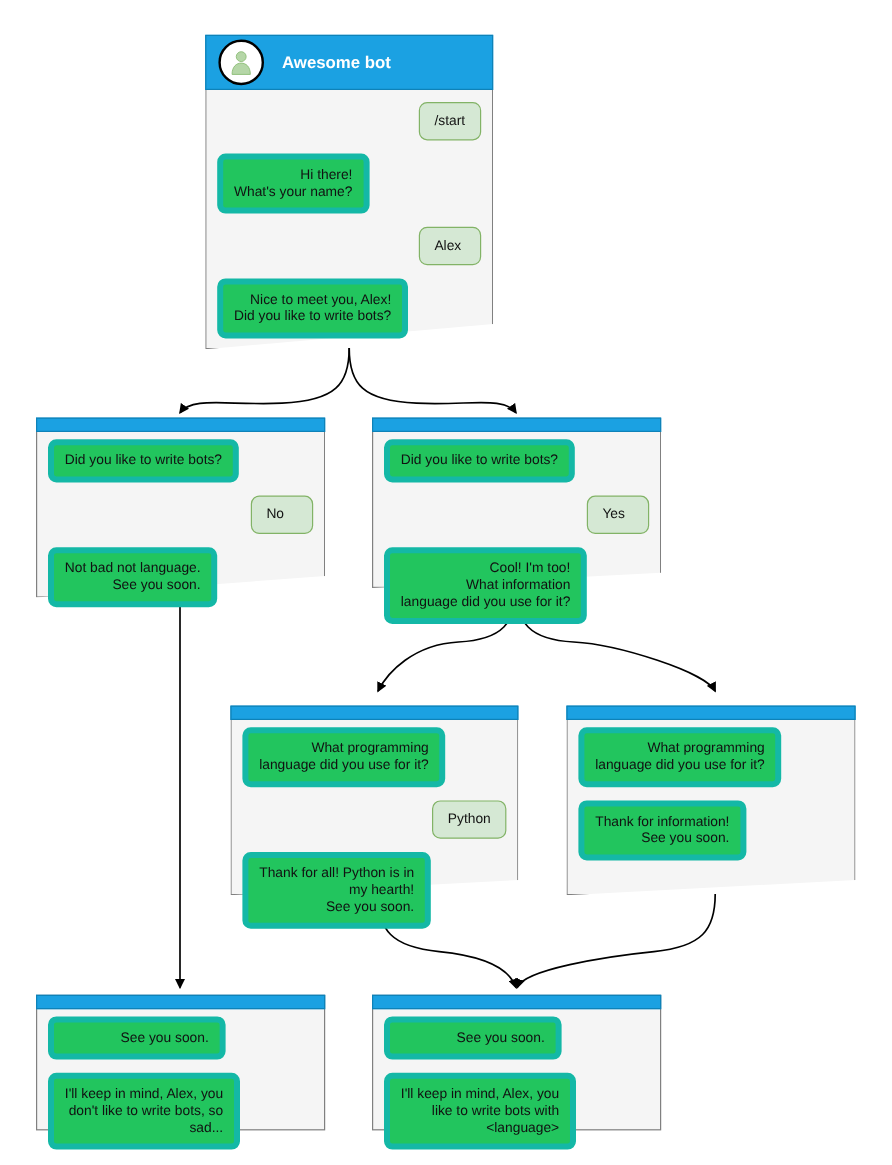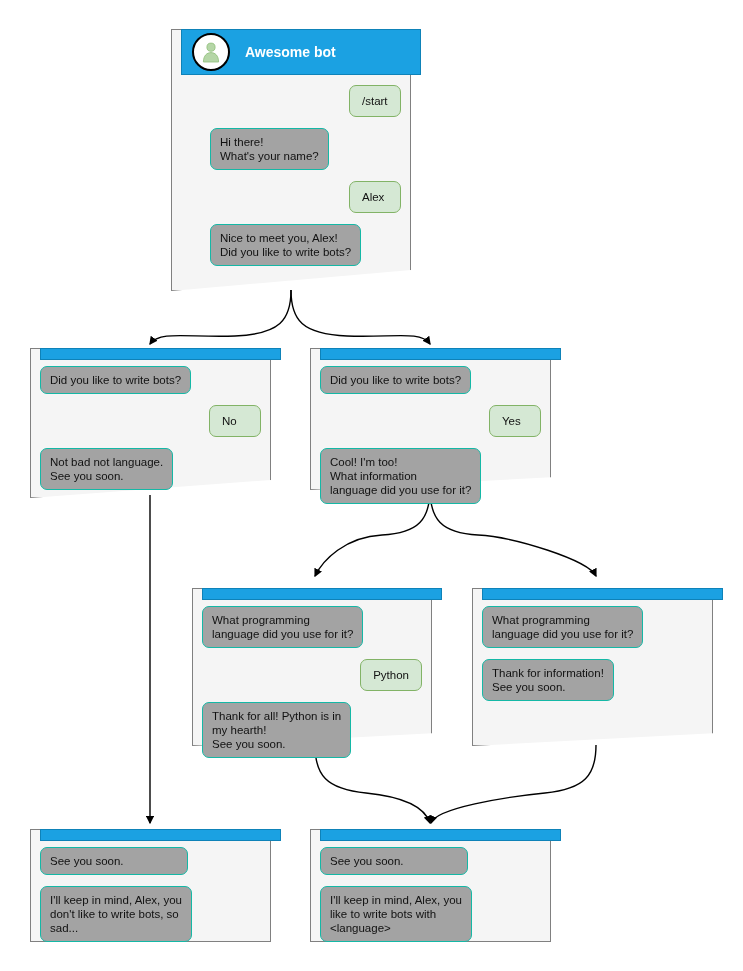--- a/index.html
+++ b/index.html
@@ -50,21 +50,21 @@
     left: 0;
     top: 0;
     width: 100%;
     height: 100%;
     background: #f5f5f5;
     border: 1px solid #808080;
     box-sizing: border-box;
   }
   .node-head {
     position: absolute;
-    left: 10px;
+    left: 0;
     top: 0;
     width: 100%;
     background: #1ba1e2;
     border: 1px solid #0e82b8;
     box-sizing: border-box;
     z-index: 3;
   }
   .node-content {
     position: absolute;
     left: 0;
@@ -112,22 +112,23 @@
     font-size: 11.5px;
     line-height: 14px;
     color: #111111;
     border-radius: 7px;
     padding: 6px 9px;
     box-sizing: border-box;
     white-space: pre-line;
     max-width: 215px;
   }
   .bubble.bot {
-    background: #a3a3a3;
-    border: 1px solid #14b8a6;
+    background: #22c55e;
+    border: 5px solid #14b8a6;
+    text-align: right;
   }
   .bubble.user {
     background: #d5e8d4;
     border: 1px solid #82b366;
     min-width: 52px;
     text-align: left;
   }
   .bubble.user.centerish { padding: 8px 12px; }
 </style>
 </head>
@@ -163,21 +164,21 @@
     </div>
     <div class="node-head root-head">
       <div class="avatar">
         <svg width="24" height="24" viewBox="0 0 24 24" aria-hidden="true">
           <circle cx="12" cy="7.2" r="4.1" fill="#b5d6a7" stroke="#8fbf7a" stroke-width="0.8"></circle>
           <path d="M4.4 22 C4.4 15.6 8.0 12.6 12 12.6 C16 12.6 19.6 15.6 19.6 22 Z" fill="#b5d6a7" stroke="#8fbf7a" stroke-width="0.8"></path>
         </svg>
       </div>
       <span class="bot-title">Awesome bot</span>
     </div>
-    <div class="node-content" style="top:56px;padding-left:29px;">
+    <div class="node-content" style="top:56px;">
       <div class="msg-row right" style="margin-bottom:11px;">
         <div class="bubble user centerish">/start</div>
       </div>
       <div class="msg-row left" style="margin-bottom:11px;">
         <div class="bubble bot">Hi there!
 What's your name?</div>
       </div>
       <div class="msg-row right" style="margin-bottom:11px;margin-left:47px;">
         <div class="bubble user centerish">Alex</div>
       </div>

